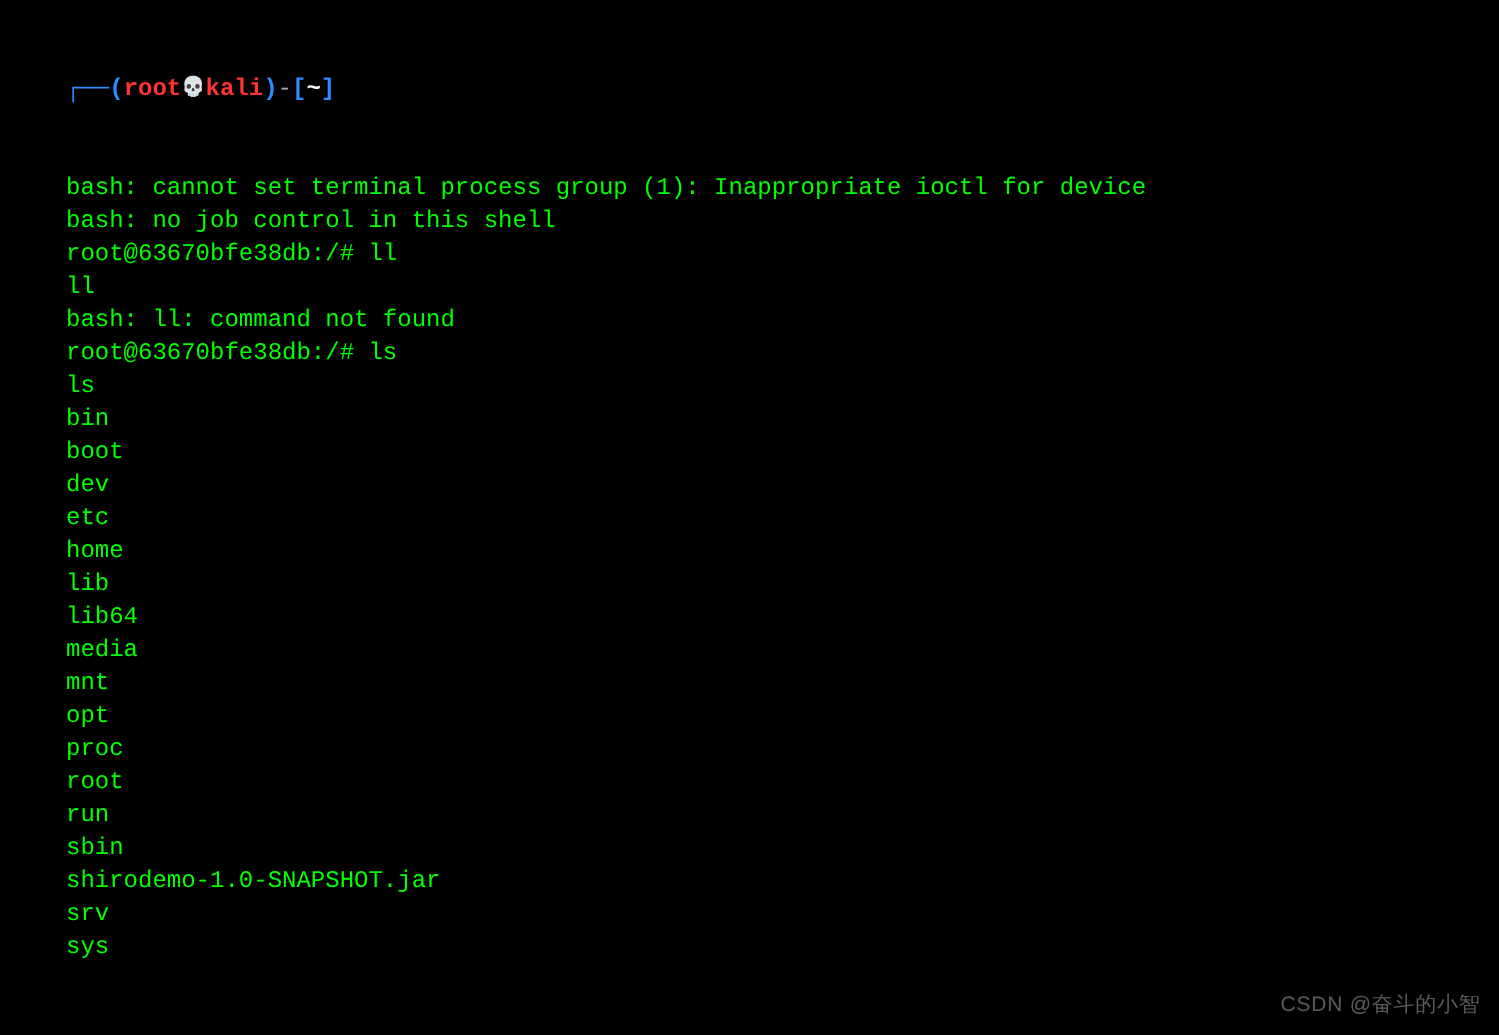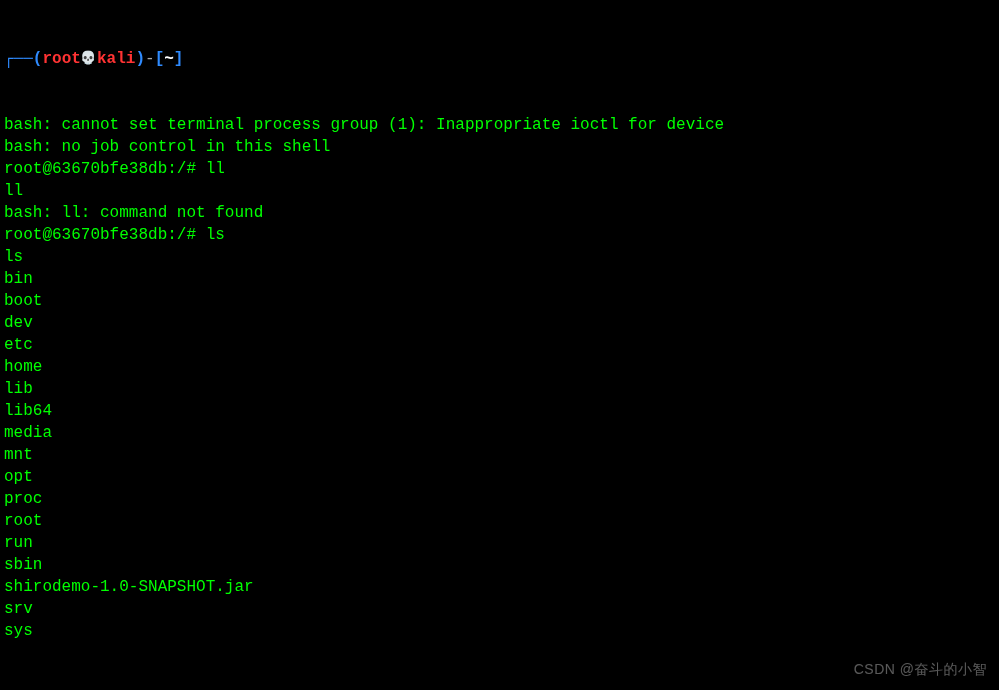--- a/index.html
+++ b/index.html
@@ -18,20 +18,21 @@
       overflow: hidden;
       position: relative;
       padding: 4px 0 0 0;
     }
     .term {
       padding: 0 4px;
       white-space: pre;
     }
     .line {
       display: block;
+      margin-left: 40px;
     }
     .c-blue { color: #2f8bff; }
     .c-red { color: #ff3333; }
     .c-green { color: #00ff00; }
     .c-gray { color: #aaaaaa; }
     .c-white { color: #ffffff; }
     .bold { font-weight: bold; }
     .watermark {
       position: absolute;
       right: 12px;

